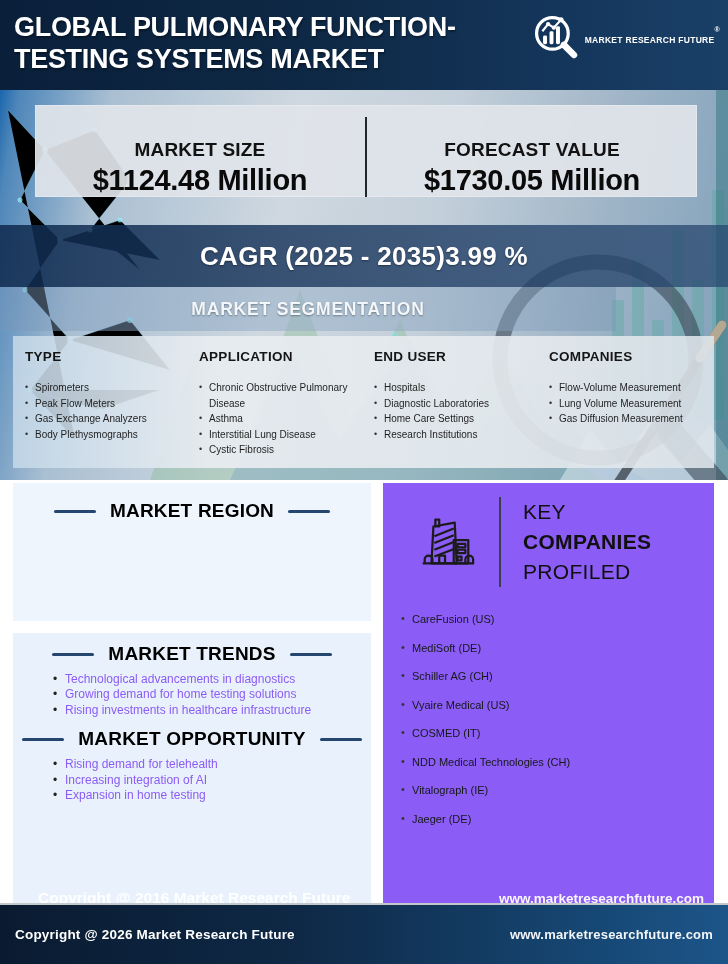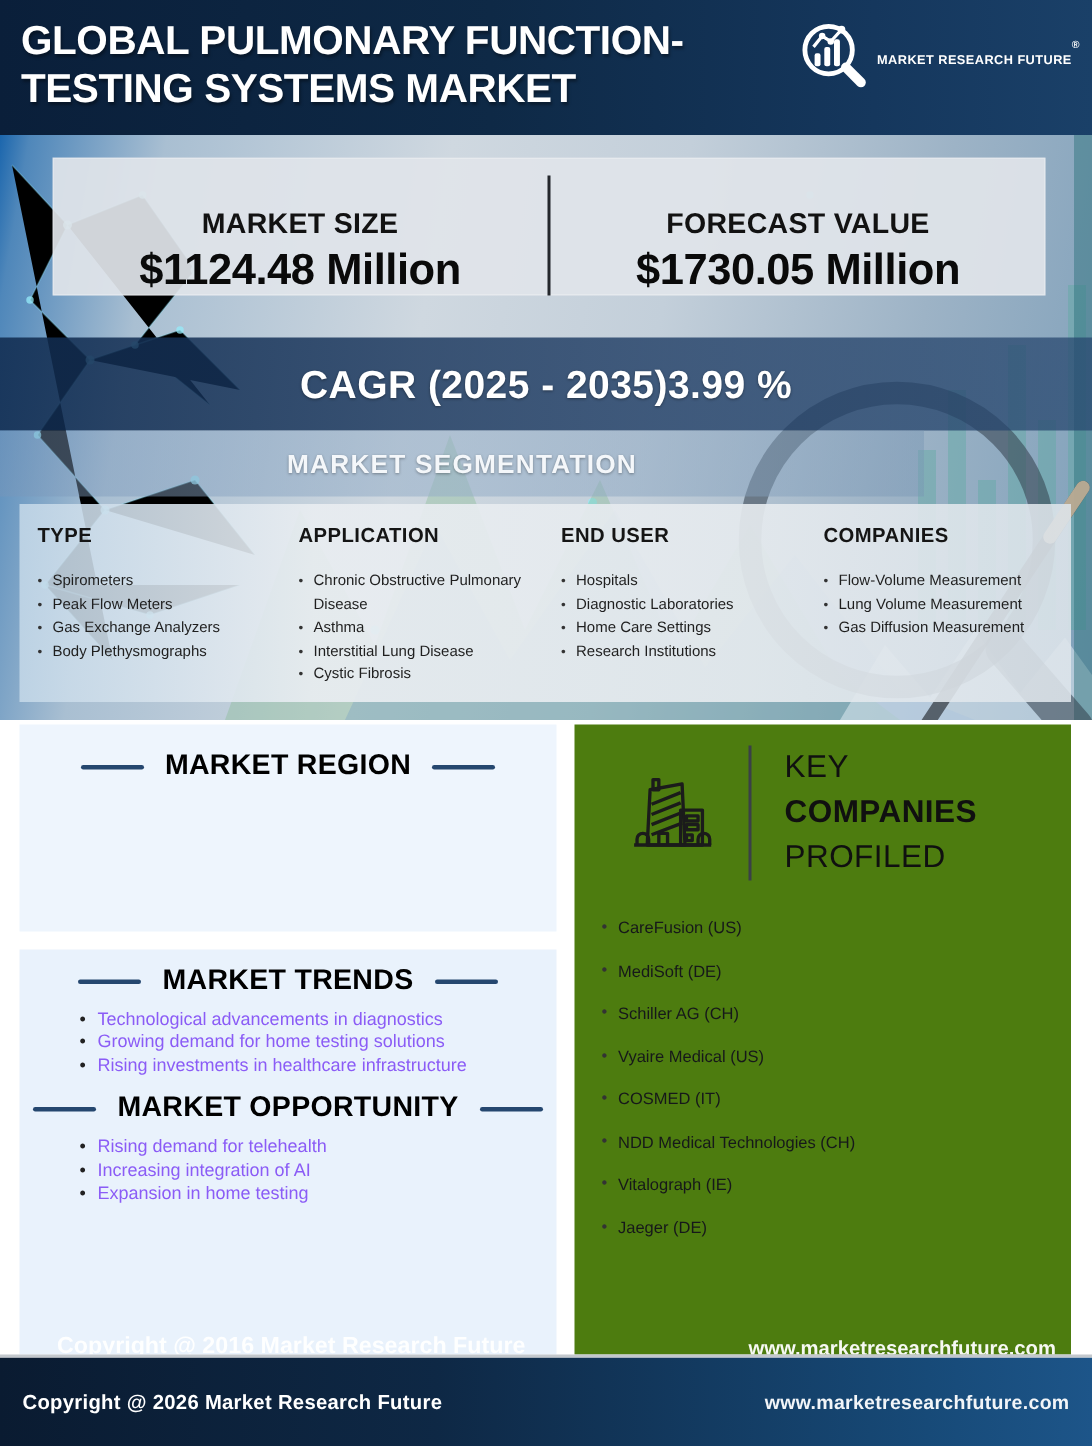--- a/index.html
+++ b/index.html
@@ -44,21 +44,21 @@
   .seg-col-heading { font-size:13.5px; font-weight:bold; color:#151515; letter-spacing:.3px; }
   .seg-list { list-style:none; margin-top:16px; }
   .seg-list li { position:relative; font-size:10px; color:#1f1f1f; line-height:15.5px; padding-left:10px; padding-right:14px; }
   .seg-list li::before { content:"•"; position:absolute; left:0; top:0; color:#333; font-size:9px; }
 
   
   .lower { position:absolute; left:0; top:480px; width:728px; height:423px; background:#ffffff; }
   .panel { position:absolute; overflow:hidden; }
   .region-panel { left:13px; top:3px; width:358px; height:138px; background:#eef5fd; }
   .trends-panel { left:13px; top:153px; width:358px; height:270px; background:#e9f2fc; }
-  .companies-panel { left:383px; top:3px; width:331px; height:420px; background:#4d7c0f; }
+  .companies-panel { left:383px; top:3px; width:331px; height:420px; background:#8b5cf6; }
 
   .panel-heading { display:flex; align-items:center; justify-content:center; gap:14px; }
   .panel-heading .txt { font-size:19px; font-weight:bold; color:#000000; letter-spacing:.2px; white-space:nowrap; }
   .dash { width:42px; height:3px; background:#25476f; border-radius:2px; }
 
   .region-panel .panel-heading { margin-top:17px; }
   .trends-panel .panel-heading { margin-top:10px; }
   .opp-heading { margin-top:47px; }
 
   .blist { list-style:none; margin:7px 0 0 40px; }

